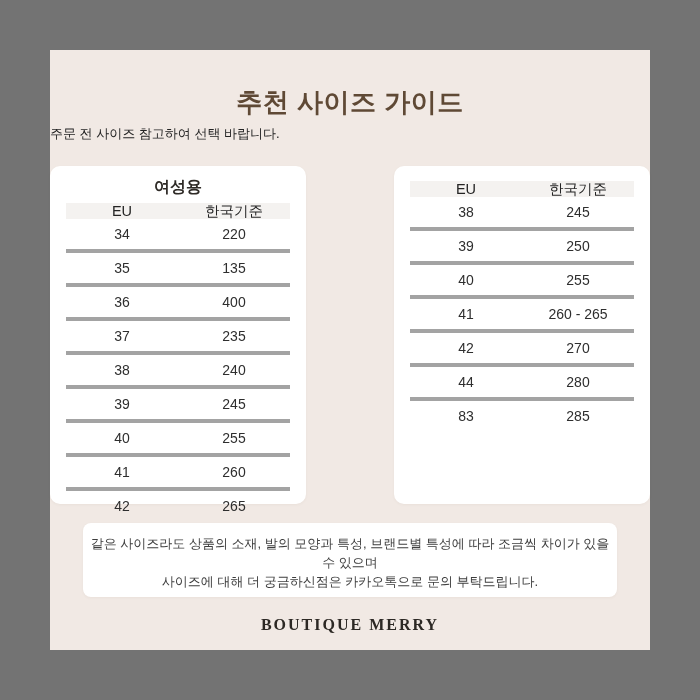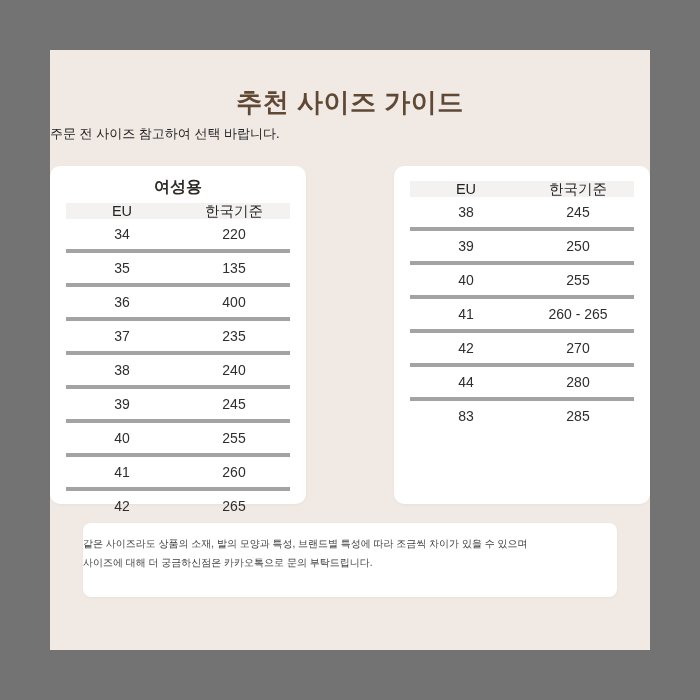--- a/index.html
+++ b/index.html
@@ -98,22 +98,22 @@
     height: 74px;
     margin: 19px auto 0 auto;
     background: #ffffff;
     border-radius: 8px;
     box-sizing: border-box;
     padding-top: 11px;
     box-shadow: 0 1px 3px rgba(90, 70, 55, 0.05);
   }
   .note p {
     margin: 0;
-    text-align: left;
-    font-size: 10px;
+    text-align: center;
+    font-size: 13px;
     line-height: 19px;
     color: #3d3d3d;
   }
   .brand {
     margin-top: 17px;
     text-align: center;
     font-family: "Liberation Serif", "DejaVu Serif", serif;
     font-size: 16px;
     line-height: 22px;
     font-weight: 700;
@@ -215,15 +215,16 @@
           </div>
       </section>
 
     </div>
 
     <div class="note">
       <p>같은 사이즈라도 상품의 소재, 발의 모양과 특성, 브랜드별 특성에 따라 조금씩 차이가 있을 수 있으며</p>
       <p>사이즈에 대해 더 궁금하신점은 카카오톡으로 문의 부탁드립니다.</p>
     </div>
 
+    <div class="brand">BOUTIQUE MERRY</div>
 
   </div>
 </div>
 
 </body></html>

